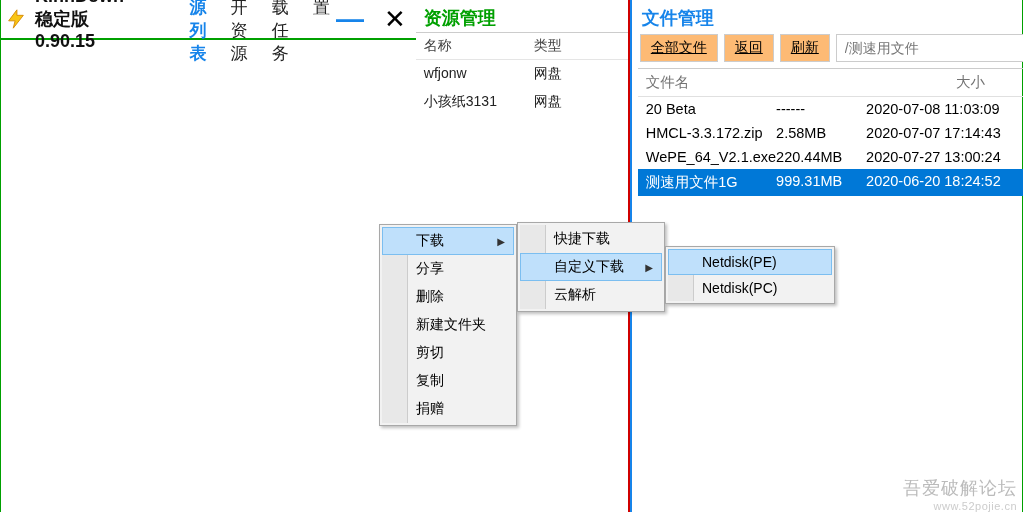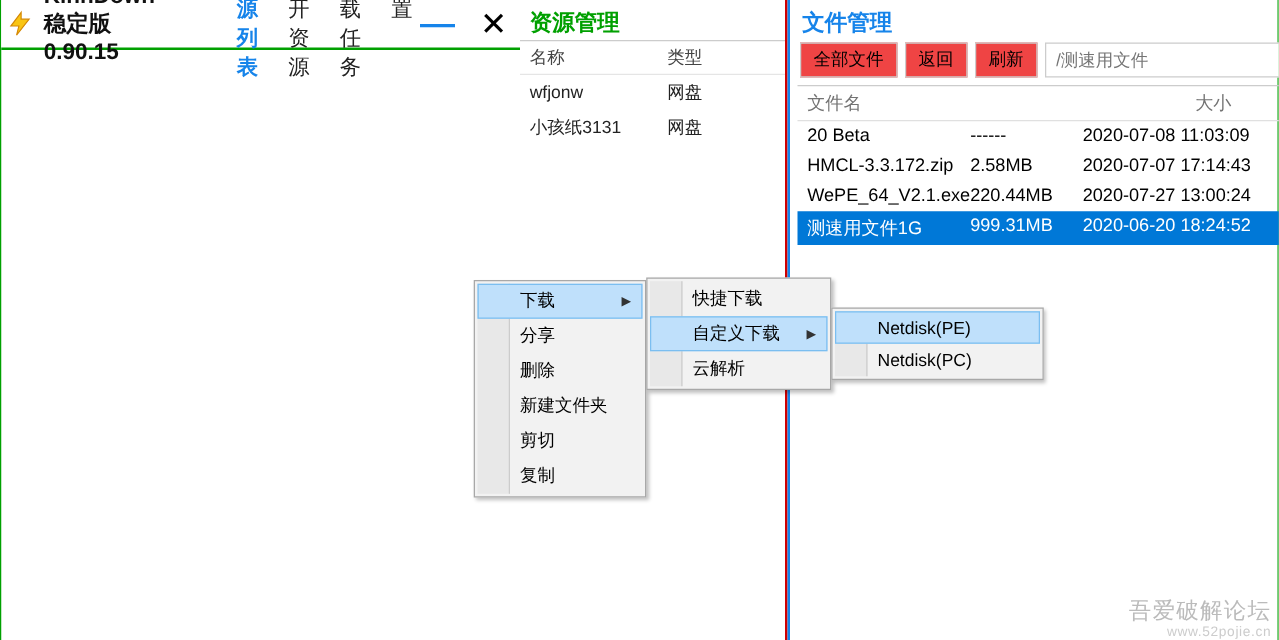--- a/index.html
+++ b/index.html
@@ -22,21 +22,21 @@
 .leftpane { width: 214px; border-right: 2px solid #d00000; display: flex; flex-direction: column; }
 .leftpane .lhead { font-size: 18px; color: #00a000; font-weight: bold; padding: 6px 8px 2px 8px; border-bottom: 1px solid #ccc; }
 .leftpane .lcols { display: flex; padding: 4px 8px; font-size: 14px; color: #444; border-bottom: 1px solid #e5e5e5; }
 .leftpane .lcols .c1 { width: 110px; }
 .leftpane .lrow { display: flex; padding: 5px 8px; font-size: 14px; color: #222; }
 .leftpane .lrow .c1 { width: 110px; }
 
 .rightpane { flex: 1; display: flex; flex-direction: column; border-left: 2px solid #1684ea; }
 .rightpane .rhead { font-size: 18px; color: #1684ea; font-weight: bold; padding: 6px 10px 4px 10px; }
 .toolbar { display: flex; align-items: center; padding: 0 8px 6px 8px; gap: 6px; }
-.toolbar .tbtn { padding: 4px 10px; font-size: 14px; border: 1px solid #ccc; background: #ef4444; cursor: pointer; }
+.toolbar .tbtn { padding: 4px 10px; font-size: 14px; border: 1px solid #ccc; background: #fdba74; cursor: pointer; text-decoration: underline; }
 .toolbar .path { flex: 1; height: 28px; border: 1px solid #ccc; padding: 0 8px; font-size: 14px; color: #888; background: #fff; }
 
 .ftable { border-top: 1px solid #ccc; margin: 0 6px; }
 .ftable .frow { display: flex; font-size: 14.5px; padding: 4px 8px; }
 .ftable .fhead { color: #737373; border-bottom: 1px solid #e0e0e0; }
 .ftable .fname { flex: 1; }
 .ftable .fsize { width: 90px; }
 .ftable .fdate { width: 180px; }
 .ftable .sel { background: #0078d7; color: #fff; }
 
@@ -129,20 +129,21 @@
 </div>
 
 <div class="ctx" style="left:379px; top:224px; width:138px;">
   <div class="cimargin"></div>
   <div class="ci hl"><span>下载</span><span class="arrow">▶</span></div>
   <div class="ci">分享</div>
   <div class="ci">删除</div>
   <div class="ci">新建文件夹</div>
   <div class="ci">剪切</div>
   <div class="ci">复制</div>
+  <div class="ci">捐赠</div>
 </div>
 
 <div class="ctx" style="left:517px; top:222px; width:148px;">
   <div class="cimargin"></div>
   <div class="ci">快捷下载</div>
   <div class="ci hl"><span>自定义下载</span><span class="arrow">▶</span></div>
   <div class="ci">云解析</div>
 </div>
 
 <div class="ctx" style="left:665px; top:246px; width:170px;">

